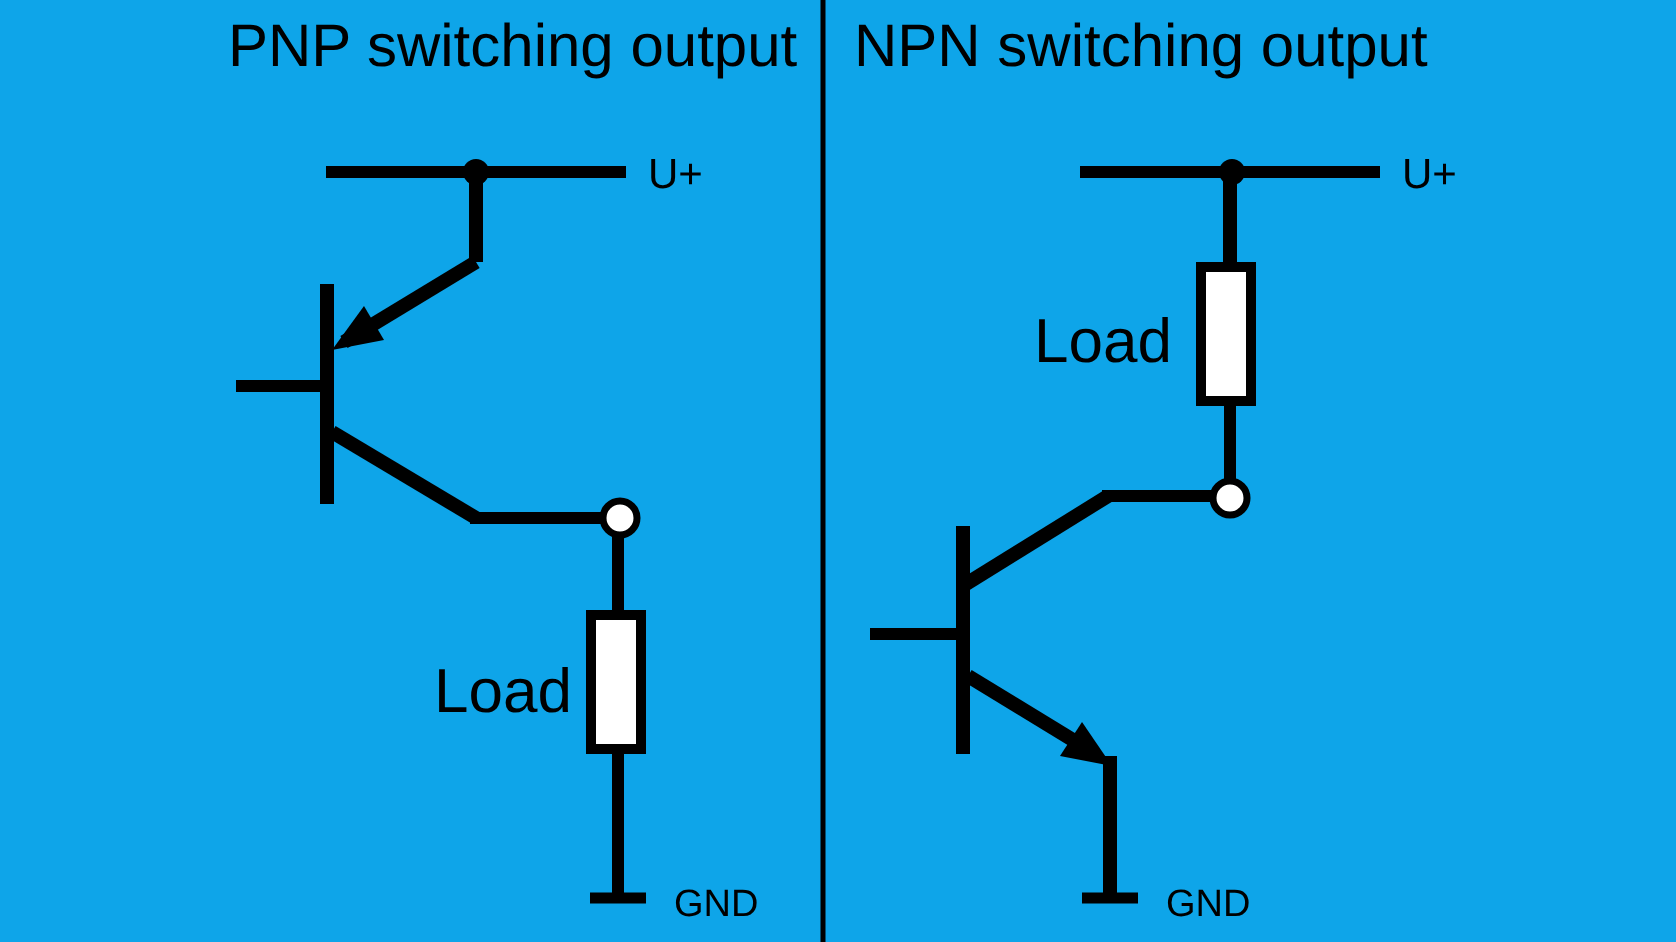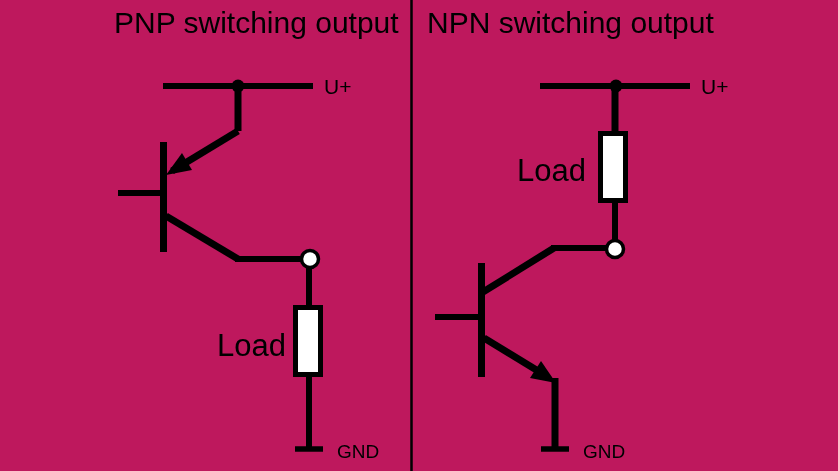--- a/index.html
+++ b/index.html
@@ -5,21 +5,21 @@
   html, body {
     margin: 0;
     padding: 0;
     background: #ffffff;
     font-family: "Liberation Sans", sans-serif;
   }
   .stage {
     position: relative;
     width: 838px;
     height: 471px;
-    background: #be185d;
+    background: #0ea5e9;
     overflow: hidden;
   }
   svg text {
     font-family: "Liberation Sans", sans-serif;
     fill: #000000;
   }
   .title-text   { font-size: 30px; }
   .load-text    { font-size: 31px; }
   .supply-text  { font-size: 21px; }
   .ground-text  { font-size: 19px; }

